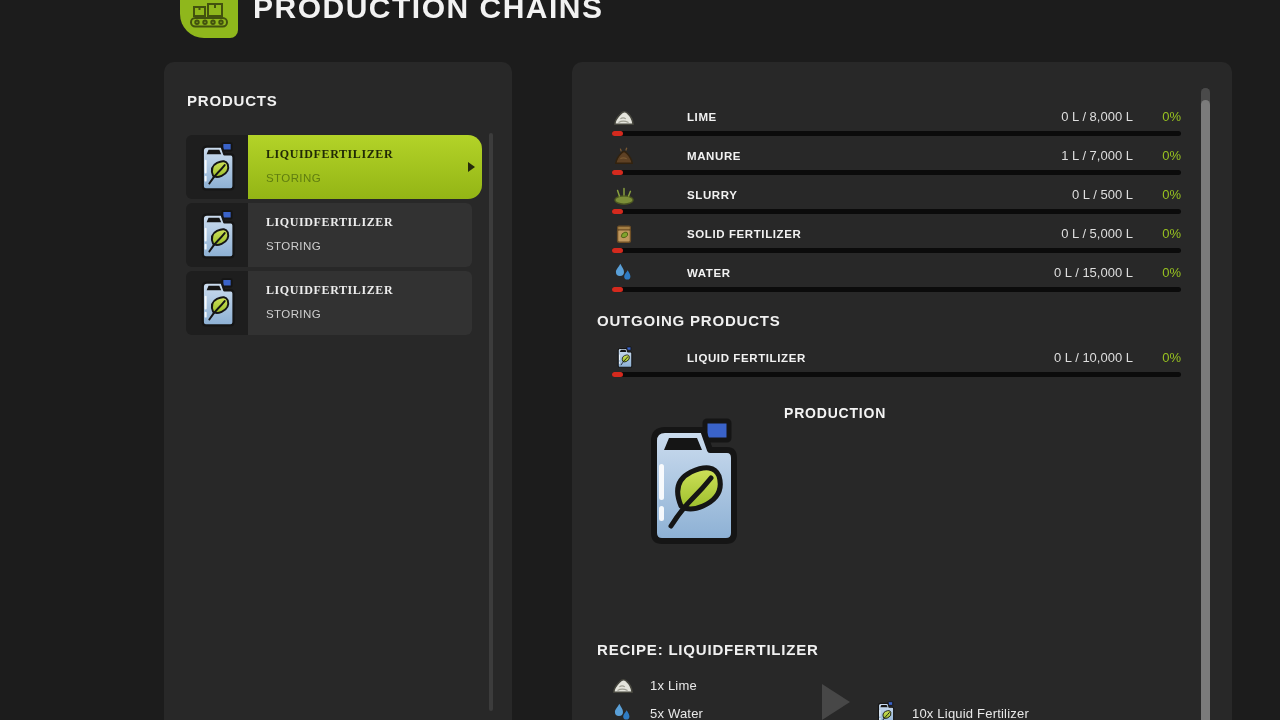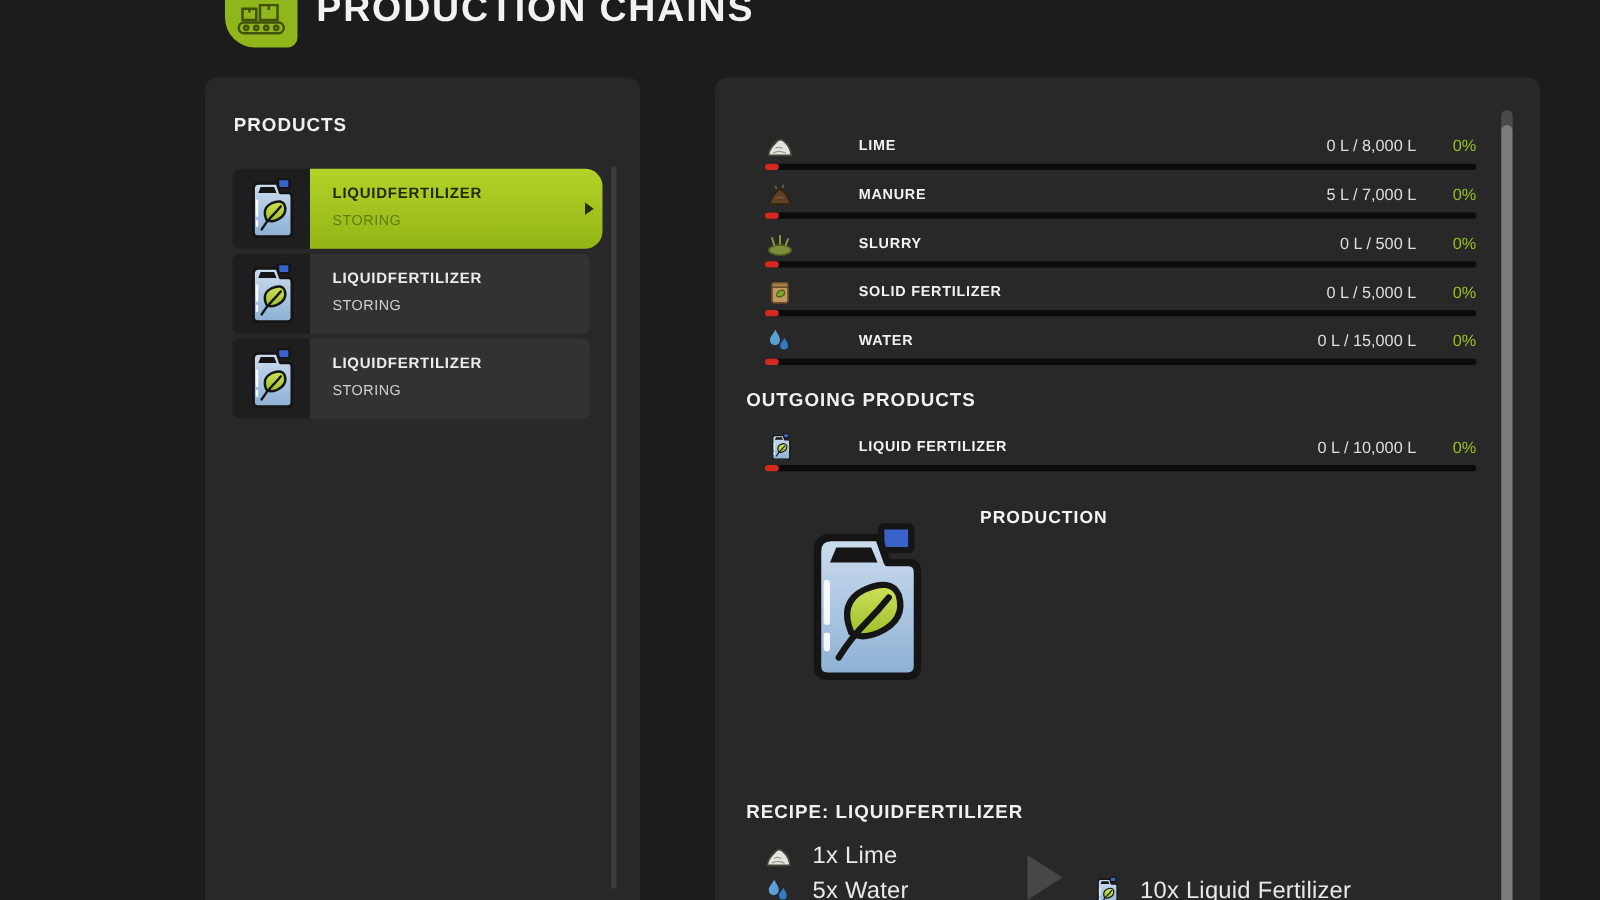--- a/index.html
+++ b/index.html
@@ -37,21 +37,21 @@
   .prod-item { position:relative; height:64px; margin-bottom:4px; display:flex; }
   .prod-icon-box {
     width:62px; height:64px; background:#1e1e1e; border-radius:6px 0 0 6px;
     display:flex; align-items:center; justify-content:center; flex:none;
   }
   .prod-icon-box svg { width:40px; height:50px; }
   .prod-text {
     flex:1; background:#323232; border-radius:0 6px 6px 0;
     padding:12px 0 0 18px;
   }
-  .prod-title { font-size:12px; font-weight:bold; letter-spacing:0.6px; color:#ececec; }
+  .prod-title { font-size:12px; font-weight:bold; letter-spacing:0.6px; color:#ececec;font-family:Liberation Serif, serif; }
   .prod-sub   { font-size:11.5px; color:#cfcfcf; margin-top:10px; letter-spacing:0.4px; }
   .prod-item.selected .prod-text {
     background:linear-gradient(#b3d328,#93b515);
     border-radius:0 14px 14px 0; margin-right:-10px; position:relative;
   }
   .prod-item.selected .prod-title { color:#212a06; }
   .prod-item.selected .prod-sub   { color:#5f7d10; }
   .sel-arrow {
     position:absolute; right:7px; top:50%; margin-top:-5px;
     width:0; height:0; border-left:7px solid #262b0c;
@@ -108,21 +108,21 @@
   }
   .stat-row.shaded { background:#3a3a3a; }
   .stat-label { color:#e2e2e2; }
   .stat-value { font-weight:bold; color:#f5f5f5; }
   .stat-value.red { color:#e23b2e; }
 
   
   .recipe-heading { position:absolute; left:25px; top:579px;text-align:center; }
   .recipe-row { position:absolute; display:flex; align-items:center; height:28px; }
   .recipe-row .ric { width:30px; display:flex; justify-content:center; }
-  .recipe-label { font-size:19px; color:#e8e8e8; letter-spacing:0.2px; margin-left:12px; }
+  .recipe-label { font-size:13px; color:#e8e8e8; letter-spacing:0.2px; margin-left:12px; }
   .recipe-in1 { left:36px; top:609px; }
   .recipe-in2 { left:36px; top:637px; }
   .recipe-out { left:298px; top:637px; }
   .recipe-arrow {
     position:absolute; left:250px; top:622px;
     width:0; height:0; border-left:28px solid #474747;
     border-top:18px solid transparent; border-bottom:18px solid transparent;
   }
 </style>
 </head>
@@ -260,21 +260,21 @@
 
     <div class="srow">
       <div class="srow-main">
         <div class="srow-icon">
             <svg>
               <use href="#sym-manure"></use>
             </svg>
           </div>
         <div class="srow-name">MANURE</div>
         <div class="srow-spacer"></div>
-        <div class="srow-amount">5 L / 7,000 L</div>
+        <div class="srow-amount">1 L / 7,000 L</div>
         <div class="srow-percent">0%</div>
       </div>
       <div class="sbar">
           <div class="sbar-fill"></div>
         </div>
     </div>
 
     <div class="srow">
       <div class="srow-main">
         <div class="srow-icon">

